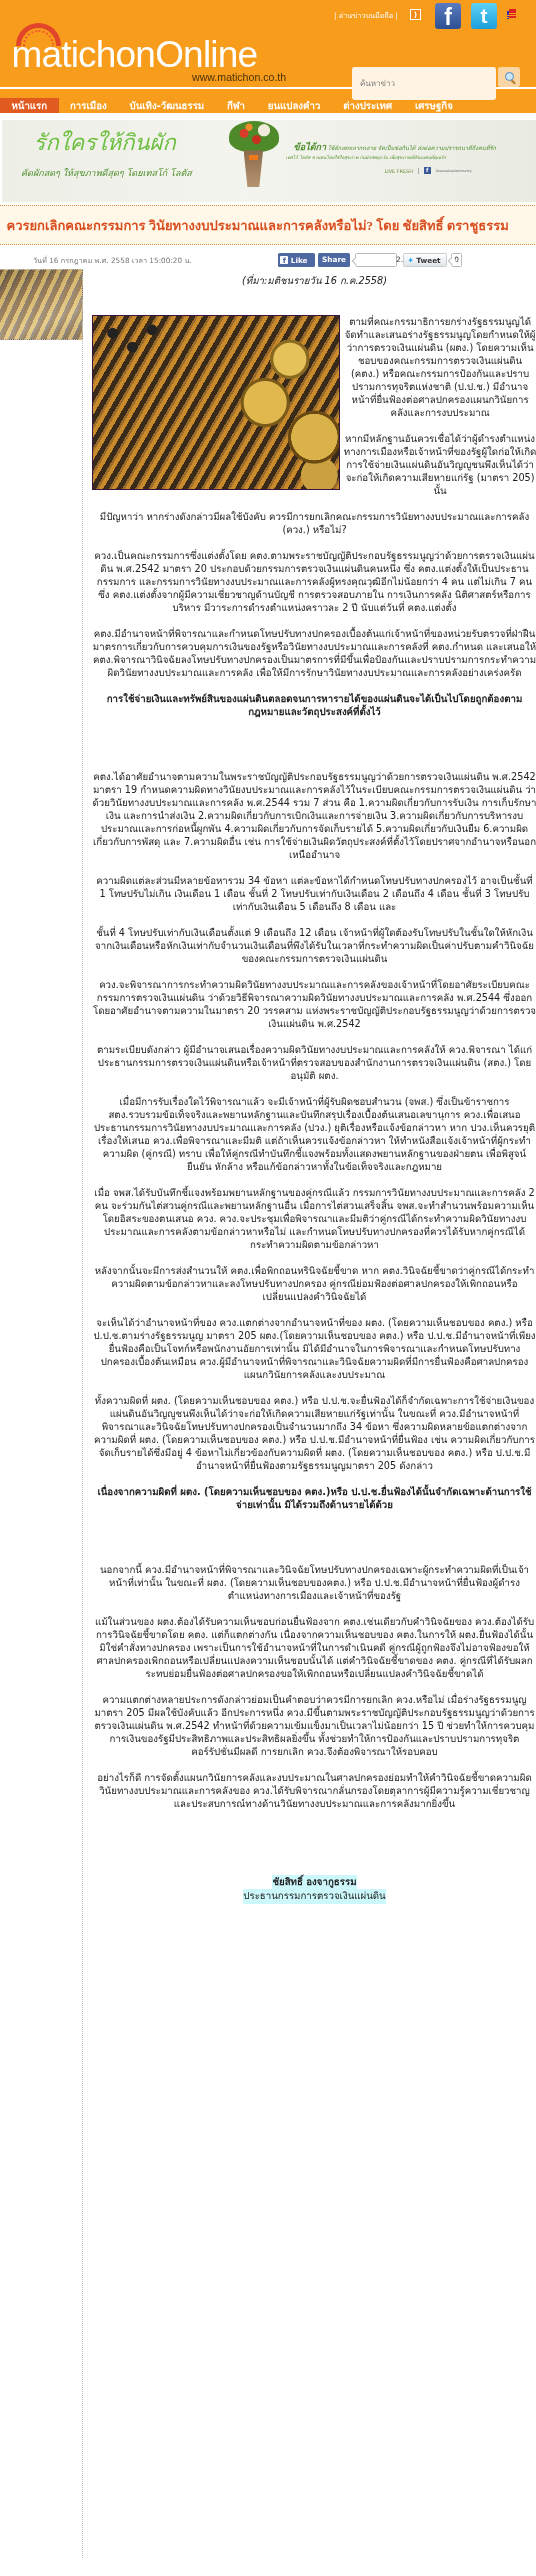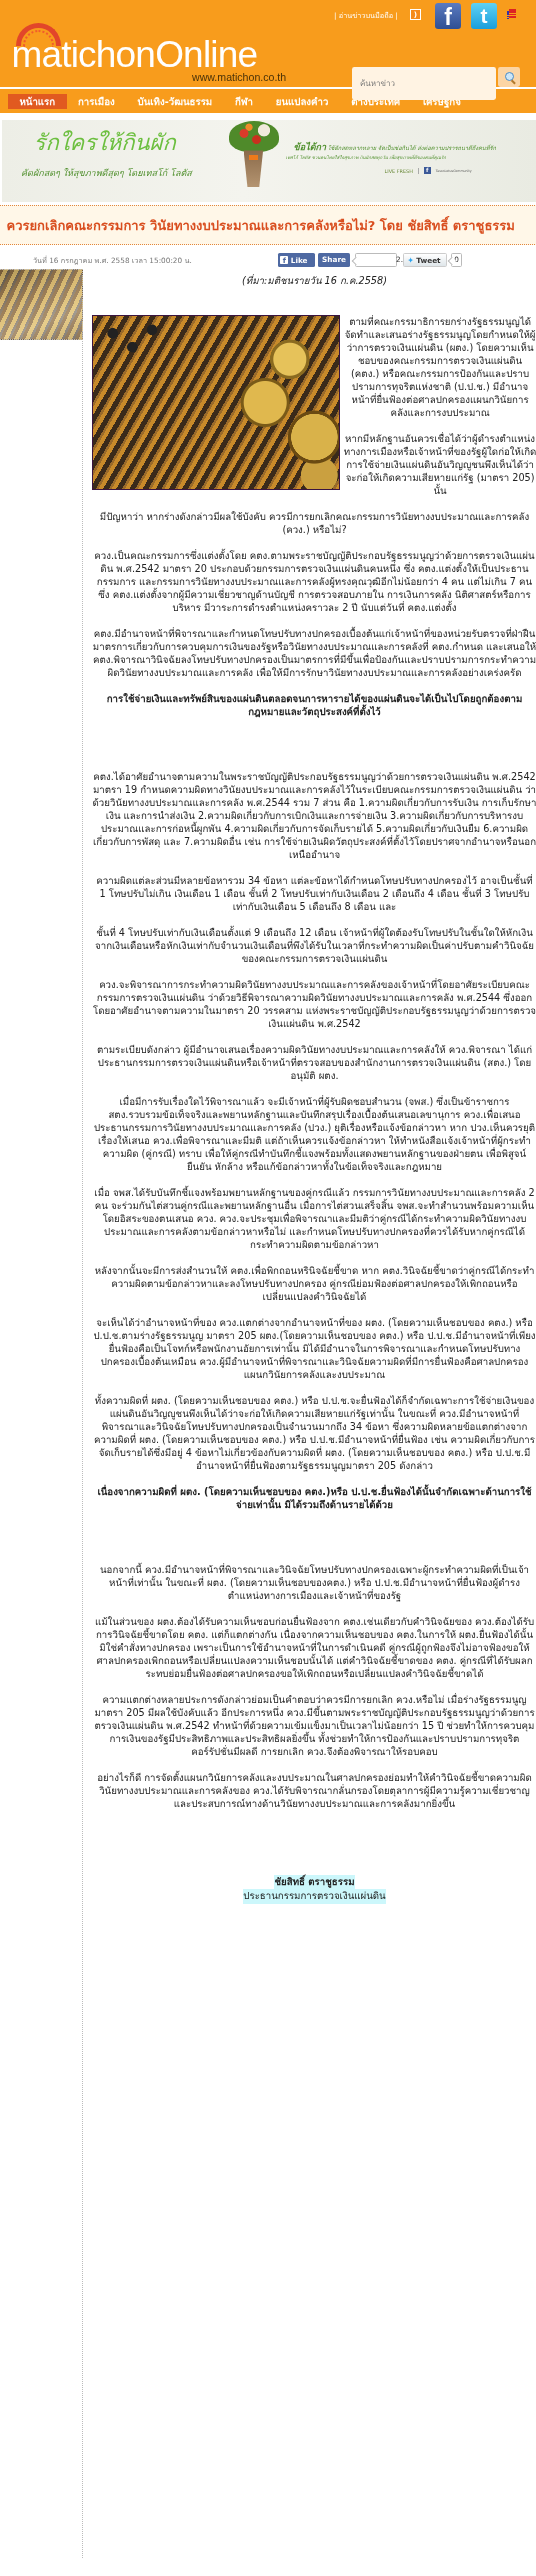--- a/index.html
+++ b/index.html
@@ -37,21 +37,21 @@
     background: #fff3e3; border: none; border-radius: 2.4px; font-size: 8px; padding-left: 8px;
     color: #333; font-family: "DejaVu Sans", sans-serif; }
   .search-btn { position: absolute; left: 498px; top: 67px; width: 22px; height: 19.5px;
     background: #fcd5a4; border-radius: 2.4px; border: none; display: flex; align-items: center; justify-content: center; }
   .mag { width: 9px; height: 9px; border: 1.6px solid #4a8bc4; border-radius: 50%; position: relative; background: #cde6f7; }
   .mag::after { content: ""; position: absolute; width: 4.9px; height: 1.6px; background: #b27a2c;
     transform: rotate(45deg); left: 5.7px; top: 8px; }
 
   
   .nav-sep { height: 2.4px; background: #ffffff; }
-  .nav { height: 24px; background: #f89c1c; display: flex; align-items: center; padding-left: 8px; }
+  .nav { height: 24px; background: #f89c1c; display: flex; align-items: flex-end; }
   .nav-item { display: flex; align-items: center; padding: 0 11.4px; color: #ffffff; font-size: 9.7px;
     font-weight: bold; white-space: nowrap; cursor: pointer; }
   .nav-item.active { background: #e15a20; padding: 0 11.4px; }
 
   
   .banner { position: relative; height: 82px; margin-top: 6.5px; margin-left: 1.6px; margin-right: 0;
     background: linear-gradient(90deg, #edeee6 0%, #f4f4ee 45%, #e9ebe2 100%); overflow: hidden; }
   .banner-title { position: absolute; left: 32px; top: 4.9px; font-family: "DejaVu Serif", serif; font-style: italic;
     font-size: 22px; color: #6cbf3f; }
   .banner-sub { position: absolute; left: 19.5px; top: 46px; font-family: "DejaVu Serif", serif; font-style: italic;
@@ -71,21 +71,21 @@
   .banner-right1 b { font-size: 9px; }
   .banner-right2 { position: absolute; left: 284px; top: 34px; font-family: "DejaVu Serif", serif; font-style: italic;
     font-size: 4.5px; color: #4f8f2c; white-space: nowrap; }
   .banner-logos { position: absolute; left: 383px; top: 47px; display: flex; align-items: center; gap: 4.9px; }
   .banner-logo1 { font-size: 4.9px; color: #6a8a3a; padding-right: 4.9px; border-right: 0.8px solid #aaa; }
   .banner-fb { width: 7.3px; height: 7.3px; background: #3b5998; color: #fff; font-size: 5.7px; line-height: 7.3px; text-align: center; font-weight: bold; }
   .banner-fb-text { font-size: 3.2px; color: #555; }
 
   
   .title-box { margin-top: 3.2px; background: #fff7e8; border-top: 0.8px dotted #e2873c; border-bottom: 0.8px dotted #e2873c;
-    padding: 10.6px 6.5px 9.7px 6.5px; }
+    padding: 10.6px 6.5px 9.7px 6.5px; font-family: Liberation Serif, serif; }
   .title { font-size: 13px; font-weight: bold; color: #d94e1f; line-height: 18px; }
 
   
   .meta { position: relative; height: 24px; }
   .date { position: absolute; left: 0; top: 9.7px; font-size: 7.3px; color: #777; margin-left: 33px; }
   .fb-like { position: absolute; left: 278px; top: 8px; height: 14px; width: 37px; background: #4e69a2; border-radius: 1.6px;
     color: #fff; font-size: 7.3px; font-weight: bold; display: flex; align-items: center; padding-left: 2.4px; gap: 2.4px; }
   .fb-like .f { width: 8px; height: 8px; background: #fff; color: #4e69a2; font-size: 7.3px; line-height: 9px; text-align: center; border-radius: 0.8px; }
   .fb-share { position: absolute; left: 318px; top: 8px; height: 14px; width: 32px; background: #4e69a2; border-radius: 1.6px;
     color: #fff; font-size: 7.3px; font-weight: bold; text-align: center; line-height: 14px; }
@@ -215,19 +215,19 @@
       <p>เมื่อ จพส.ได้รับบันทึกชี้แจงพร้อมพยานหลักฐานของคู่กรณีแล้ว กรรมการวินัยทางงบประมาณและการคลัง 2 คน จะร่วมกันไต่สวนคู่กรณีและพยานหลักฐานอื่น เมื่อการไต่สวนเสร็จสิ้น จพส.จะทำสำนวนพร้อมความเห็นโดยอิสระของตนเสนอ ควง. ควง.จะประชุมเพื่อพิจารณาและมีมติว่าคู่กรณีได้กระทำความผิดวินัยทางงบประมาณและการคลังตามข้อกล่าวหาหรือไม่ และกำหนดโทษปรับทางปกครองที่ควรได้รับหากคู่กรณีได้กระทำความผิดตามข้อกล่าวหา</p>
       <p>หลังจากนั้นจะมีการส่งสำนวนให้ คตง.เพื่อพิกถอนหรินิจฉัยชี้ขาด หาก คตง.วินิจฉัยชี้ขาดว่าคู่กรณีได้กระทำความผิดตามข้อกล่าวหาและลงโทษปรับทางปกครอง คู่กรณีย่อมฟ้องต่อศาลปกครองให้เพิกถอนหรือเปลี่ยนแปลงคำวินิจฉัยได้</p>
       <p>จะเห็นได้ว่าอำนาจหน้าที่ของ ควง.แตกต่างจากอำนาจหน้าที่ของ ผตง. (โดยความเห็นชอบของ คตง.) หรือ ป.ป.ช.ตามร่างรัฐธรรมนูญ มาตรา 205 ผตง.(โดยความเห็นชอบของ คตง.) หรือ ป.ป.ช.มีอำนาจหน้าที่เพียงยื่นฟ้องคือเป็นโจทก์หรือพนักงานอัยการเท่านั้น มิได้มีอำนาจในการพิจารณาและกำหนดโทษปรับทางปกครองเบื้องต้นเหมือน ควง.ผู้มีอำนาจหน้าที่พิจารณาและวินิจฉัยความผิดที่มีการยื่นฟ้องคือศาลปกครองแผนกวินัยการคลังและงบประมาณ</p>
       <p>ทั้งความผิดที่ ผตง. (โดยความเห็นชอบของ คตง.) หรือ ป.ป.ช.จะยื่นฟ้องได้ก็จำกัดเฉพาะการใช้จ่ายเงินของแผ่นดินอันวิญญูชนพึงเห็นได้ว่าจะก่อให้เกิดความเสียหายแก่รัฐเท่านั้น ในขณะที่ ควง.มีอำนาจหน้าที่พิจารณาและวินิจฉัยโทษปรับทางปกครองเป็นจำนวนมากถึง 34 ข้อหา ซึ่งความผิดหลายข้อแตกต่างจากความผิดที่ ผตง. (โดยความเห็นชอบของ คตง.) หรือ ป.ป.ช.มีอำนาจหน้าที่ยื่นฟ้อง เช่น ความผิดเกี่ยวกับการจัดเก็บรายได้ซึ่งมีอยู่ 4 ข้อหาไม่เกี่ยวข้องกับความผิดที่ ผตง. (โดยความเห็นชอบของ คตง.) หรือ ป.ป.ช.มีอำนาจหน้าที่ยื่นฟ้องตามรัฐธรรมนูญมาตรา 205 ดังกล่าว</p>
       <p class="bold gap-after">เนื่องจากความผิดที่ ผตง. (โดยความเห็นชอบของ คตง.)หรือ ป.ป.ช.ยื่นฟ้องได้นั้นจำกัดเฉพาะด้านการใช้จ่ายเท่านั้น มิได้รวมถึงด้านรายได้ด้วย</p>
       <p>นอกจากนี้ ควง.มีอำนาจหน้าที่พิจารณาและวินิจฉัยโทษปรับทางปกครองเฉพาะผู้กระทำความผิดที่เป็นเจ้าหน้าที่เท่านั้น ในขณะที่ ผตง. (โดยความเห็นชอบของคตง.) หรือ ป.ป.ช.มีอำนาจหน้าที่ยื่นฟ้องผู้ดำรงตำแหน่งทางการเมืองและเจ้าหน้าที่ของรัฐ</p>
       <p>แม้ในส่วนของ ผตง.ต้องได้รับความเห็นชอบก่อนยื่นฟ้องจาก คตง.เช่นเดียวกับคำวินิจฉัยของ ควง.ต้องได้รับการวินิจฉัยชี้ขาดโดย คตง. แต่ก็แตกต่างกัน เนื่องจากความเห็นชอบของ คตง.ในการให้ ผตง.ยื่นฟ้องได้นั้นมิใช่คำสั่งทางปกครอง เพราะเป็นการใช้อำนาจหน้าที่ในการดำเนินคดี คู่กรณีผู้ถูกฟ้องจึงไม่อาจฟ้องขอให้ศาลปกครองเพิกถอนหรือเปลี่ยนแปลงความเห็นชอบนั้นได้ แต่คำวินิจฉัยชี้ขาดของ คตง. คู่กรณีที่ได้รับผลกระทบย่อมยื่นฟ้องต่อศาลปกครองขอให้เพิกถอนหรือเปลี่ยนแปลงคำวินิจฉัยชี้ขาดได้</p>
       <p>ความแตกต่างหลายประการดังกล่าวย่อมเป็นคำตอบว่าควรมีการยกเลิก ควง.หรือไม่ เมื่อร่างรัฐธรรมนูญมาตรา 205 มีผลใช้บังคับแล้ว อีกประการหนึ่ง ควง.มีขึ้นตามพระราชบัญญัติประกอบรัฐธรรมนูญว่าด้วยการตรวจเงินแผ่นดิน พ.ศ.2542 ทำหน้าที่ด้วยความเข้มแข็งมาเป็นเวลาไม่น้อยกว่า 15 ปี ช่วยทำให้การควบคุมการเงินของรัฐมีประสิทธิภาพและประสิทธิผลยิ่งขึ้น ทั้งช่วยทำให้การป้องกันและปราบปรามการทุจริตคอร์รัปชั่นมีผลดี การยกเลิก ควง.จึงต้องพิจารณาให้รอบคอบ</p>
       <p class="gap-big">อย่างไรก็ดี การจัดตั้งแผนกวินัยการคลังและงบประมาณในศาลปกครองย่อมทำให้คำวินิจฉัยชี้ขาดความผิดวินัยทางงบประมาณและการคลังของ ควง.ได้รับพิจารณากลั่นกรองโดยตุลาการผู้มีความรู้ความเชี่ยวชาญและประสบการณ์ทางด้านวินัยทางงบประมาณและการคลังมากยิ่งขึ้น</p>
       <div class="sig">
-        <div><span class="name">ชัยสิทธิ์ ตราชูธรรม</span></div>
+        <div><span class="name">ชัยสิทธิ์ องจากูธรรม</span></div>
         <div><span class="role">ประธานกรรมการตรวจเงินแผ่นดิน</span></div>
       </div>
     </div>
   </div>
 </div>
 
 
 </body></html>

